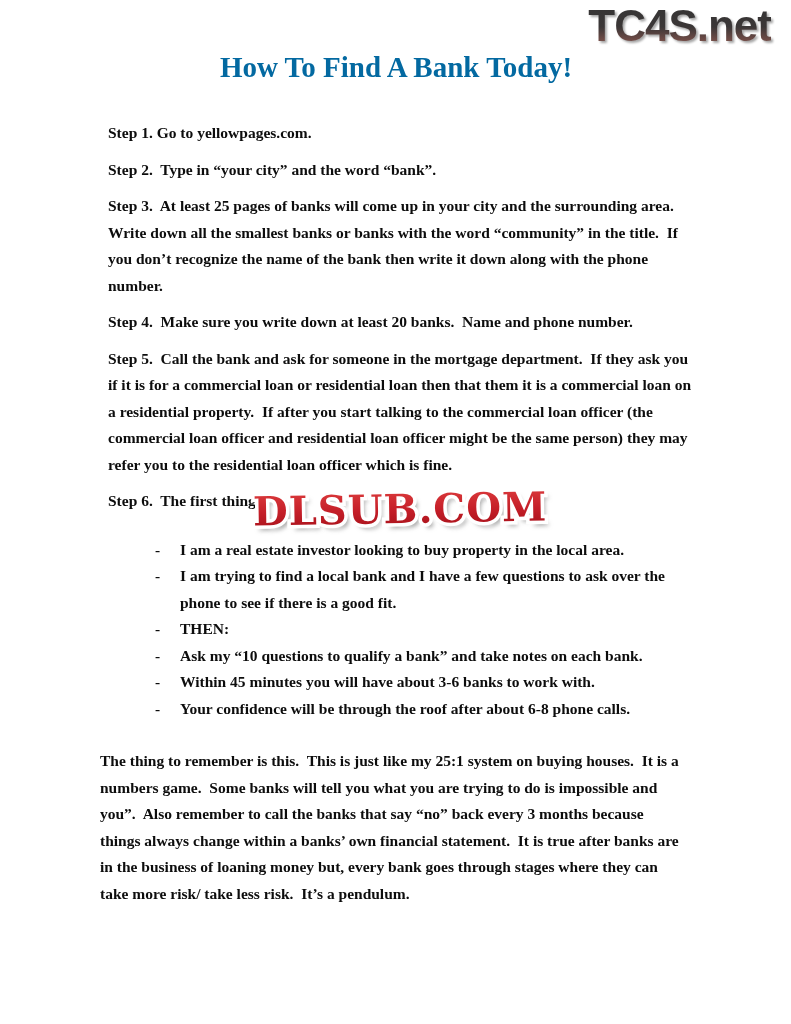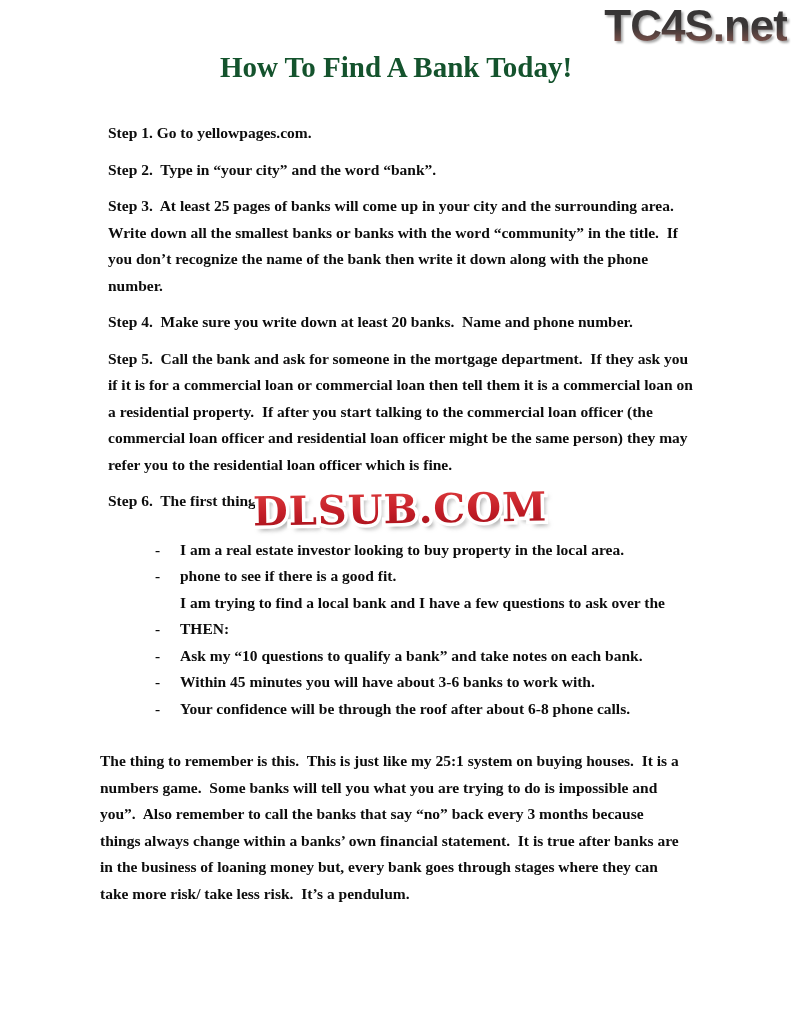--- a/index.html
+++ b/index.html
@@ -7,34 +7,34 @@
     position:relative;
     width:791px; height:1024px;
     margin:0 auto;
     background:#ffffff;
     overflow:hidden;
     font-family:"Liberation Serif", serif;
   }
 
   
   .logo {
-    position:absolute; top:2px; right:4px;
+    position:absolute; top:2px; right:20px;
     font-family:"Liberation Sans", sans-serif;
     font-weight:bold; font-size:44px; line-height:48px;
     letter-spacing:-1px;
     background:linear-gradient(180deg,#343434 0%,#3b3737 52%,#6e4b46 78%,#a5736c 100%);
     -webkit-background-clip:text; background-clip:text; color:transparent;
     filter:drop-shadow(2px 2px 1px rgba(0,0,0,0.35));
   }
 
   .title {
     margin:50px 99px 0 100px;
     text-align:center;
     font-weight:bold; font-size:29px; line-height:34px;
-    color:#14532d;
+    color:#0369a1;
   }
 
   .body {
     margin:36px 99px 0 100px;
     font-weight:bold; font-size:15.5px; line-height:26.5px;
     color:#0d0d0d;
     width:600px;
   }
   .body p { margin:0 0 10px 8px; }
   .line { display:block; white-space:pre; }
@@ -113,42 +113,42 @@
       <span class="line">you don’t recognize the name of the bank then write it down along with the phone</span>
       <span class="line">number.</span>
     </p>
 
     <p>
       <span class="line">Step 4.  Make sure you write down at least 20 banks.  Name and phone number.</span>
     </p>
 
     <p>
       <span class="line">Step 5.  Call the bank and ask for someone in the mortgage department.  If they ask you</span>
-      <span class="line">if it is for a commercial loan or commercial loan then tell them it is a commercial loan on</span>
+      <span class="line">if it is for a commercial loan or residential loan then that them it is a commercial loan on</span>
       <span class="line">a residential property.  If after you start talking to the commercial loan officer (the</span>
       <span class="line">commercial loan officer and residential loan officer might be the same person) they may</span>
       <span class="line">refer you to the residential loan officer which is fine.</span>
     </p>
 
     <p class="step6">
       <span class="line">Step 6.  The first thing y</span>
     </p>
 
     <div class="bullets">
       <div class="bullet">
         <span class="dash">-</span>
         <span class="btext">
           <span class="line">I am a real estate investor looking to buy property in the local area.</span>
         </span>
       </div>
       <div class="bullet">
         <span class="dash">-</span>
         <span class="btext">
+          <span class="line">I am trying to find a local bank and I have a few questions to ask over the</span>
           <span class="line">phone to see if there is a good fit.</span>
-          <span class="line">I am trying to find a local bank and I have a few questions to ask over the</span>
         </span>
       </div>
       <div class="bullet">
         <span class="dash">-</span>
         <span class="btext">
           <span class="line">THEN:</span>
         </span>
       </div>
       <div class="bullet">
         <span class="dash">-</span>

